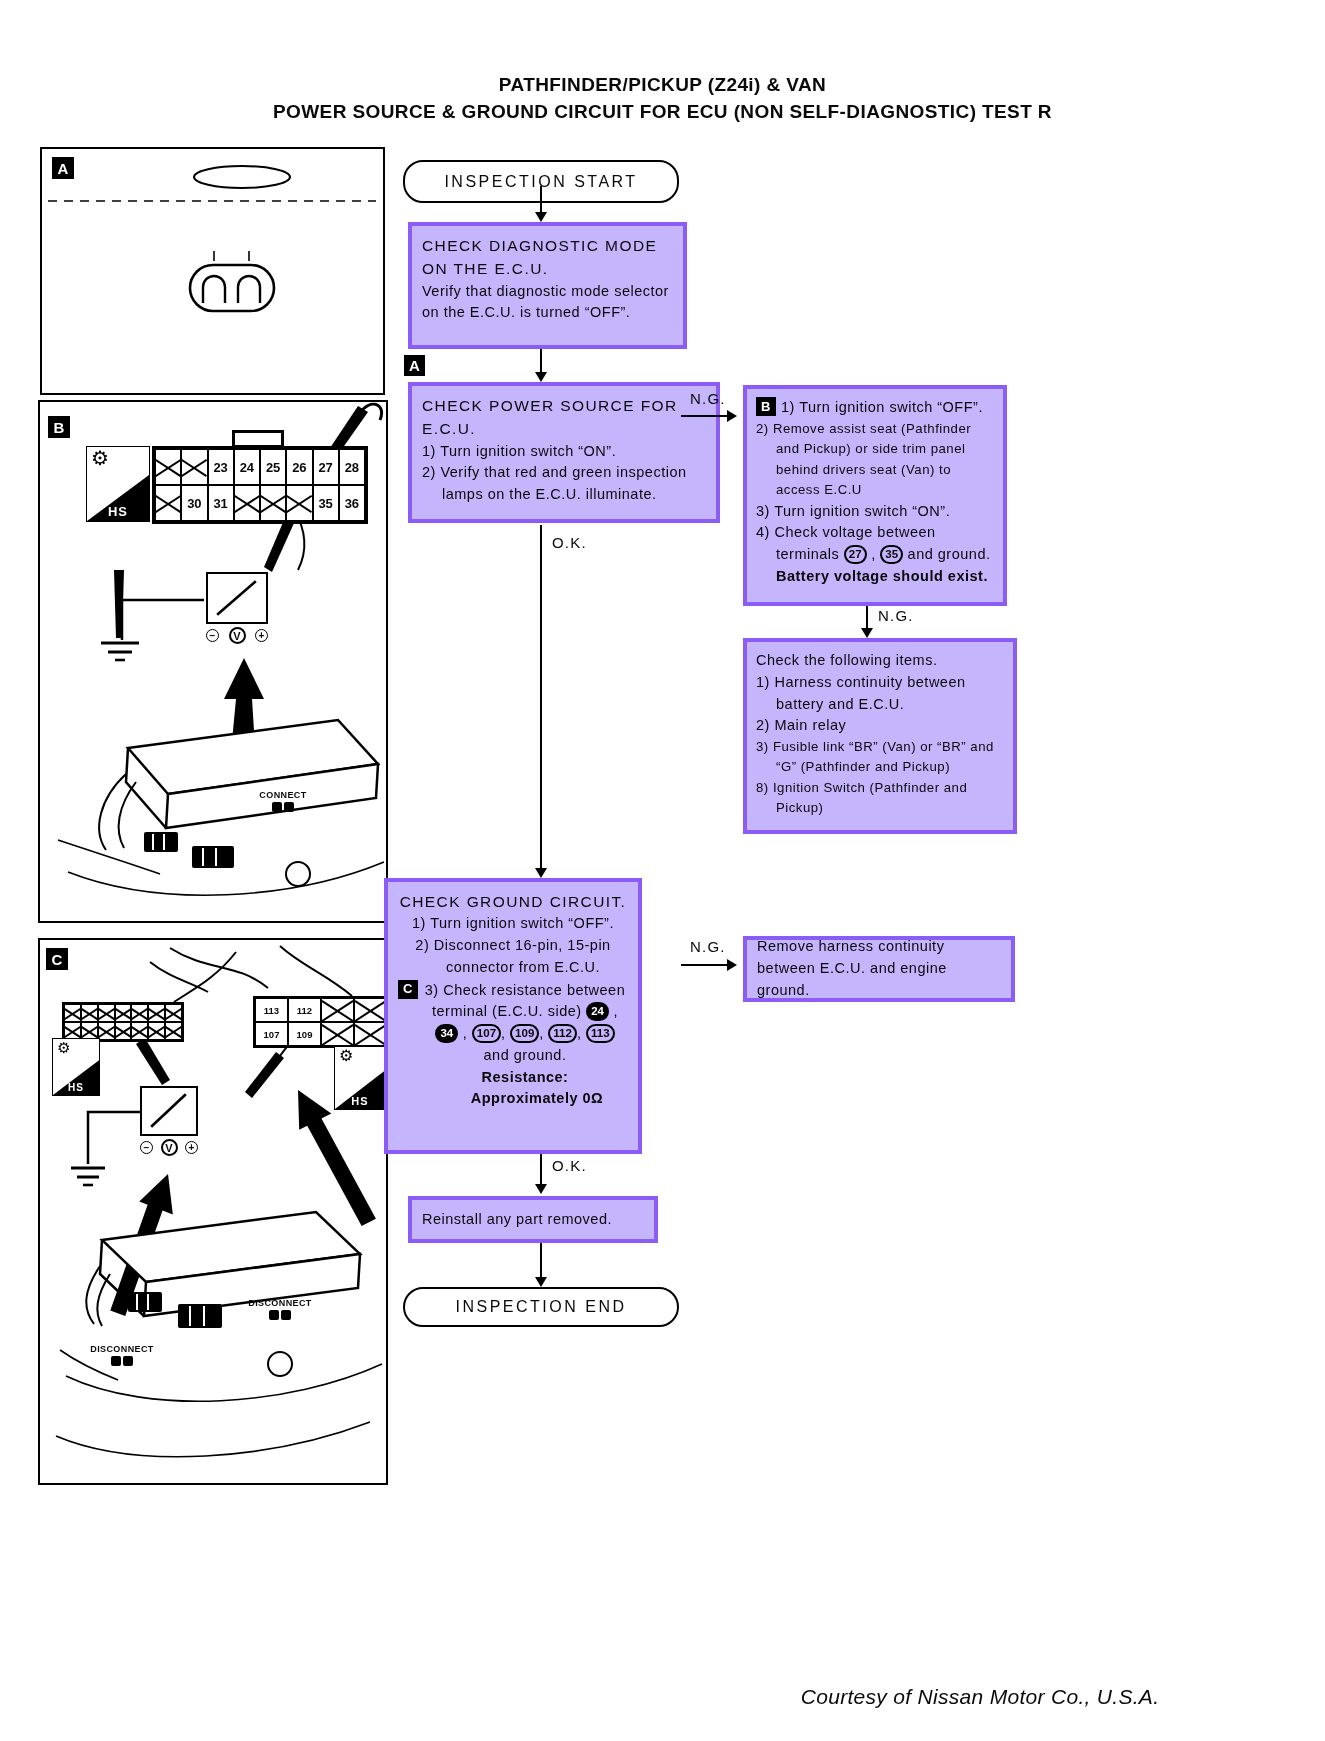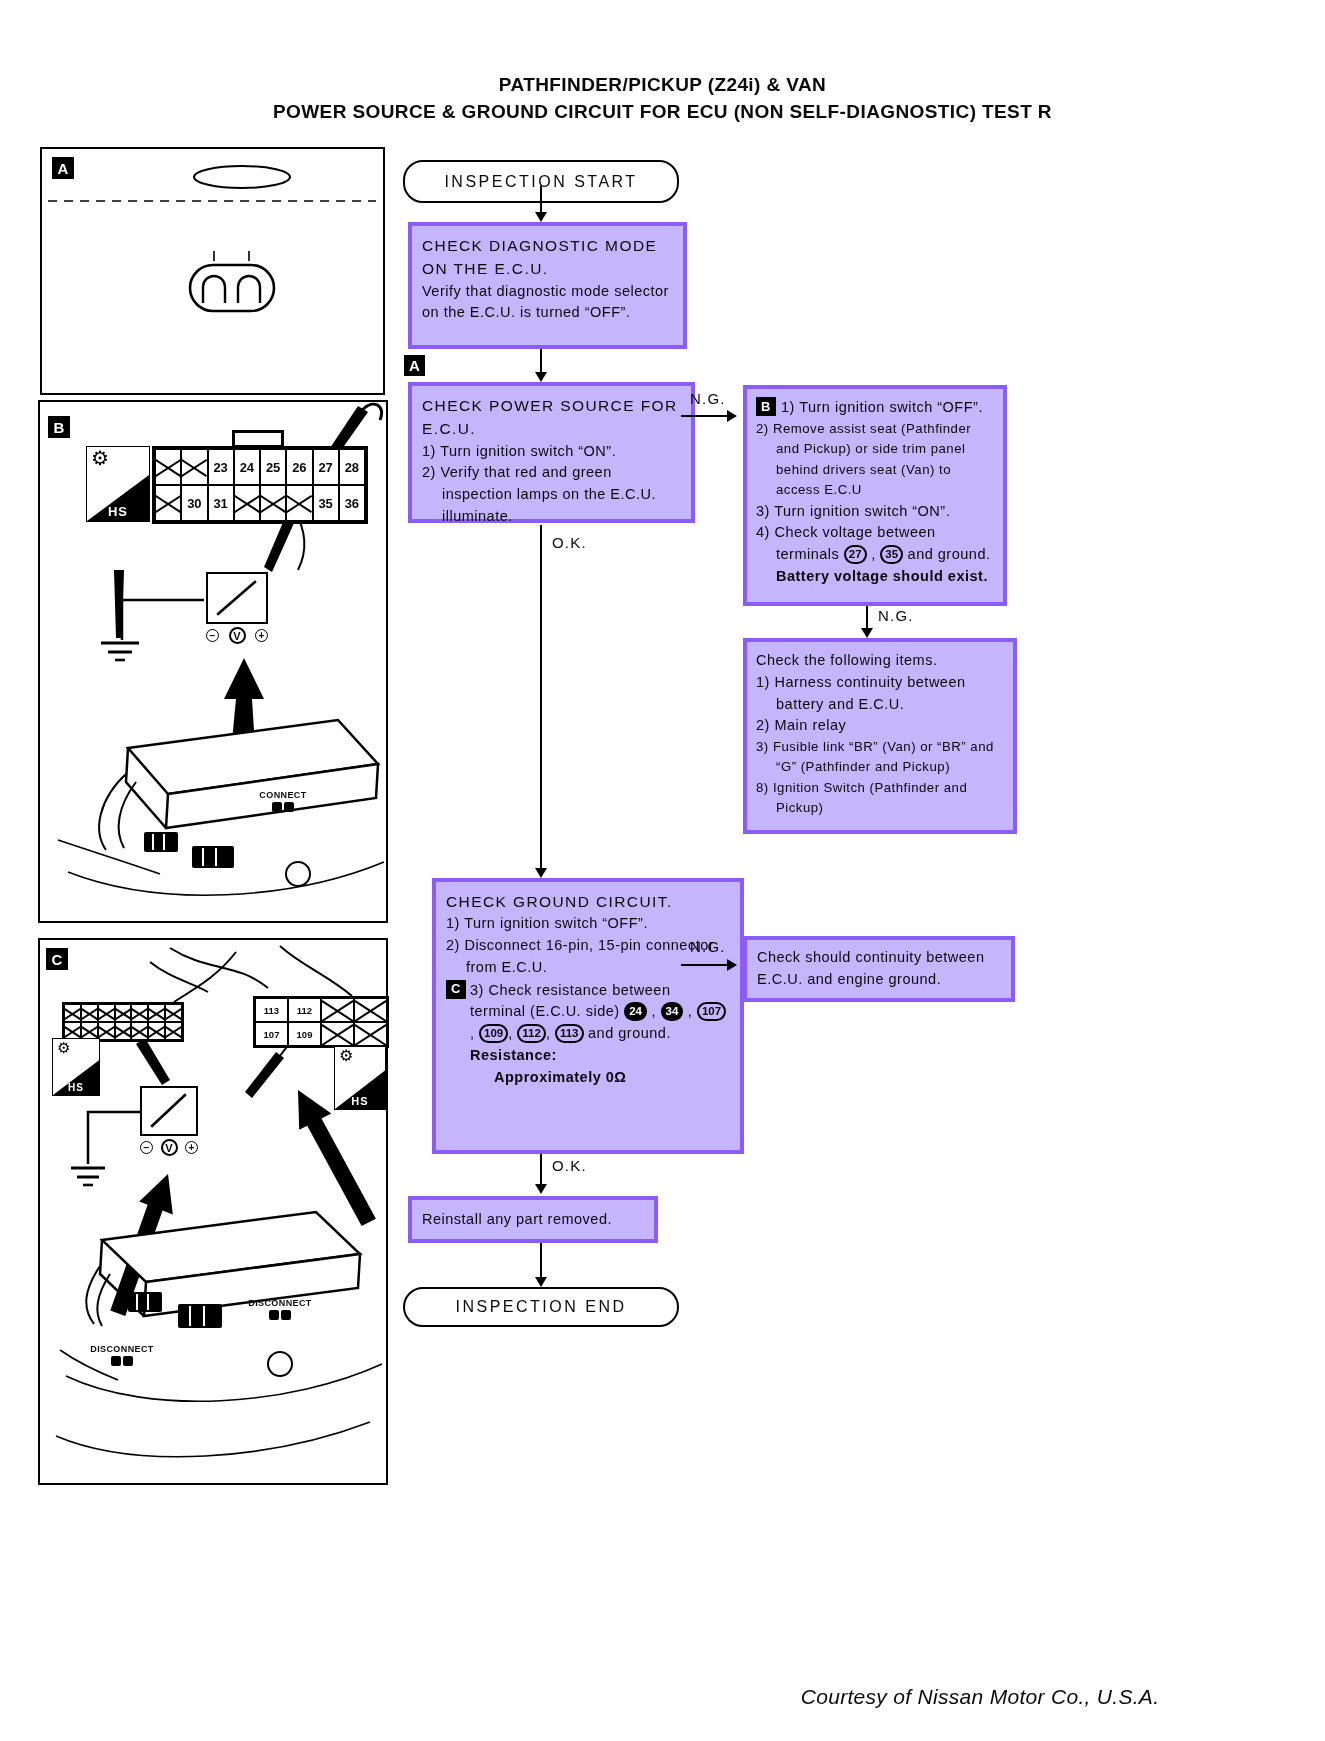--- a/index.html
+++ b/index.html
@@ -310,21 +310,21 @@
 <div class="flow-box" style="left:400px; top:222px; width:279px; height:127px;">
   <div class="bt">CHECK DIAGNOSTIC MODE ON THE E.C.U.</div>
   <div>Verify that diagnostic mode selector on the E.C.U. is turned “OFF”.</div>
 </div>
 
 <div class="vline" style="left:540px; top:349px; height:25px;"></div>
 <div class="ah-down" style="left:535px; top:372px;"></div>
 
 <div class="panel-badge" style="left:404px; top:355px; width:21px; height:21px;">A</div>
 
-<div class="flow-box" style="left:400px; top:382px; width:287px; height:141px;">
+<div class="flow-box" style="left:400px; top:382px; width:312px; height:141px;">
   <div class="bt">CHECK POWER SOURCE FOR E.C.U.</div>
   <div class="li">1) Turn ignition switch “ON”.</div>
   <div class="li">2) Verify that red and green inspection lamps on the E.C.U. illuminate.</div>
 </div>
 
 <div class="lbl" style="left:690px; top:390px;">N.G.</div>
 <div class="hline" style="left:681px; top:415px; width:48px;"></div>
 <div class="ah-right" style="left:727px; top:410px;"></div>
 
 <div class="flow-box" style="left:735px; top:385px; width:264px; height:221px; padding:8px 9px;">
@@ -352,21 +352,21 @@
   <div class="li">1) Harness continuity between battery and E.C.U.</div>
   <div class="li">2) Main relay</div>
   <div class="li small">3) Fusible link “BR” (Van) or “BR” and “G” (Pathfinder and Pickup)</div>
   <div class="li small">8) Ignition Switch (Pathfinder and Pickup)</div>
 </div>
 
 <div class="vline" style="left:540px; top:525px; height:345px;"></div>
 <div class="lbl" style="left:552px; top:534px;">O.K.</div>
 <div class="ah-down" style="left:535px; top:868px;"></div>
 
-<div class="flow-box" style="left:424px; top:878px; width:312px; height:276px;">
+<div class="flow-box" style="left:376px; top:878px; width:258px; height:276px;text-align:center;">
   <div class="bt">CHECK GROUND CIRCUIT.</div>
   <div class="li">1) Turn ignition switch “OFF”.</div>
   <div class="li">2) Disconnect 16-pin, 15-pin connector from E.C.U.</div>
   <div class="li3row">
     <span class="badge">C</span>
     <div class="t">
       <span>3) Check resistance between terminal (E.C.U. side)</span>
       <span class="oval dark">24</span> ,
       <span class="oval dark">34</span> ,
       <span class="oval">107</span>,
@@ -378,21 +378,21 @@
       <div class="bold" style="padding-left:24px;">Approximately 0Ω</div>
     </div>
   </div>
 </div>
 
 <div class="lbl" style="left:690px; top:938px;">N.G.</div>
 <div class="hline" style="left:681px; top:964px; width:48px;"></div>
 <div class="ah-right" style="left:727px; top:959px;"></div>
 
 <div class="flow-box" style="left:735px; top:936px; width:272px; height:66px; display:flex; align-items:center;">
-  <div>Check should continuity between E.C.U. and engine ground.</div>
+  <div>Remove harness continuity between E.C.U. and engine ground.</div>
 </div>
 
 <div class="vline" style="left:540px; top:1154px; height:32px;"></div>
 <div class="lbl" style="left:552px; top:1157px;">O.K.</div>
 <div class="ah-down" style="left:535px; top:1184px;"></div>
 
 <div class="flow-box" style="left:400px; top:1196px; width:250px; height:47px; display:flex; align-items:center;">
   <div>Reinstall any part removed.</div>
 </div>
 

